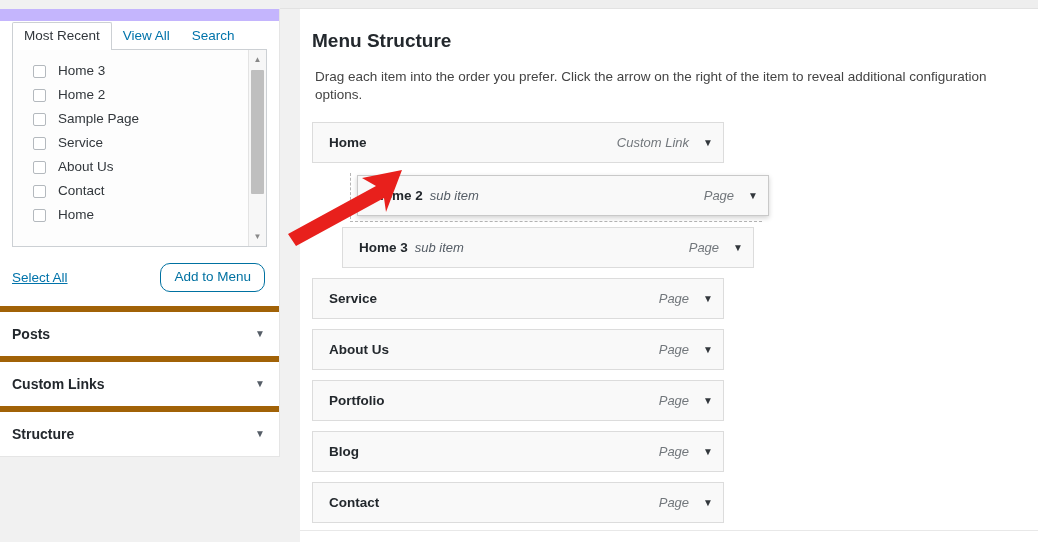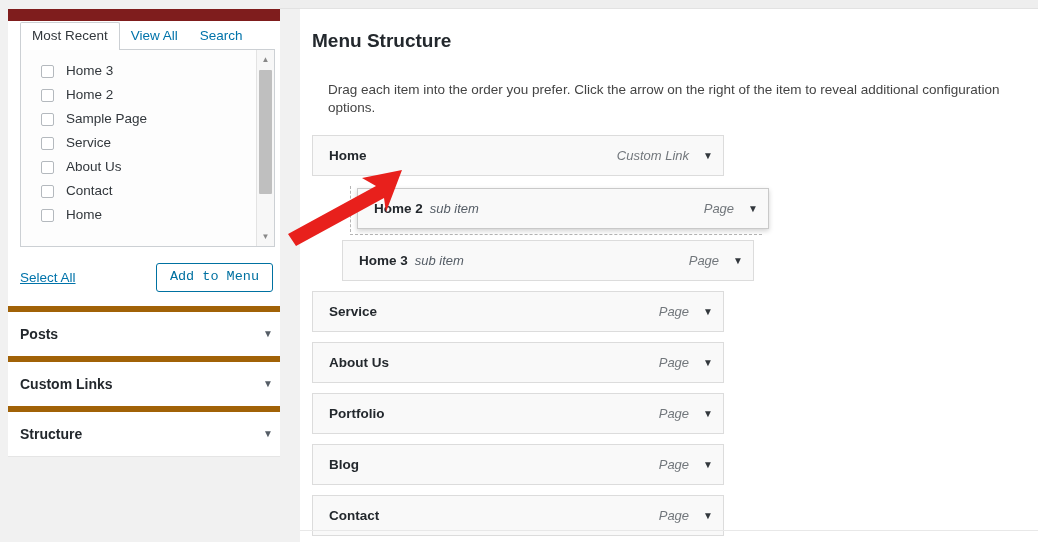--- a/index.html
+++ b/index.html
@@ -9,21 +9,21 @@
     font-family:"Liberation Sans","DejaVu Sans",sans-serif;
     font-size:13px;color:#32373c;
     position:relative;
   }
 
   
   #top-strip{position:absolute;left:0;top:0;width:1038px;height:8px;background:#eeeeee;border-bottom:1px solid #e2e2e2;}
 
   
   #left-col{position:absolute;left:0;top:0;width:280px;height:542px;background:#f1f1f1;}
-  #accordion{position:absolute;left:8px;top:9px;width:279px;background:#7f1d1d;border-right:1px solid #e5e5e5;border-bottom:1px solid #e5e5e5;}
+  #accordion{position:absolute;left:0;top:9px;width:279px;background:#c4b5fd;border-right:1px solid #e5e5e5;border-bottom:1px solid #e5e5e5;}
 
   .panel-open{background:#fff;padding:0 12px 14px 12px;}
 
   
   .tabs{position:relative;height:28px;margin:12px 0 0 0;border-bottom:1px solid #ccd0d4;}
   .tab{
     display:inline-block;padding:5px 11px 6px 11px;font-size:13.5px;line-height:16px;
     cursor:pointer;position:relative;top:1px;
   }
   .tab.active{
@@ -48,40 +48,40 @@
   
   .sbar{position:absolute;right:0;top:0;width:17px;height:100%;background:#f7f7f7;border-left:1px solid #e3e3e3;}
   .sb-arrow{position:absolute;left:0;width:17px;height:17px;display:flex;align-items:center;justify-content:center;color:#888;font-size:8px;}
   .sb-up{top:1px;} .sb-down{bottom:1px;}
   .sb-thumb{position:absolute;left:2px;top:20px;width:13px;height:124px;background:#bfbfbf;border-radius:1px;}
 
   
   .actions{display:flex;align-items:center;justify-content:space-between;padding:16px 2px 0 0;}
   .select-all{color:#0073aa;font-size:13.5px;text-decoration:underline;cursor:pointer;}
   .btn-secondary{
-    background:#fff;border:1px solid #0071a1;color:#0071a1;border-radius:3px;
+    background:#fff;border:1px solid #0071a1;color:#0071a1;border-radius:10px;
     padding:5px 13px 6px 13px;font-size:13.5px;line-height:16px;cursor:pointer;
-    font-family:Liberation Mono, monospace;
+    font-family:Liberation Sans, sans-serif;
   }
 
   
   .panel-closed{
     border-top:6px solid #a16207;background:#fff;
     display:flex;align-items:center;justify-content:space-between;
     padding:0 14px 0 12px;height:44px;cursor:pointer;
   }
   .panel-closed .p-title{font-size:14px;font-weight:bold;color:#23282d;}
   .caret{color:#555d66;font-size:10px;line-height:10px;}
 
   
   #gutter{position:absolute;left:280px;top:9px;width:20px;height:533px;background:#f1f1f1;}
   #main{position:absolute;left:300px;top:9px;width:738px;height:533px;background:#fff;}
 
   #main h2{margin:0;padding:20px 16px 0 12px;font-size:19px;font-weight:bold;color:#23282d;line-height:24px;}
-  #main .desc{margin:16px;padding:12px 0 0 12px;font-size:13.5px;color:#444;line-height:18px;}
+  #main .desc{margin:3px;padding:12px 0 0 12px;font-size:13.5px;color:#444;line-height:18px;}
 
   .menu-list{position:relative;margin:18px 0 0 12px;width:700px;}
 
   .mrow{
     position:relative;box-sizing:border-box;
     background:#f9f9f9;border:1px solid #dcdcdc;
     height:41px;display:flex;align-items:center;
     margin-bottom:10px;width:412px;
   }
   .mrow .m-title{padding-left:16px;font-size:13.5px;font-weight:bold;color:#23282d;}

